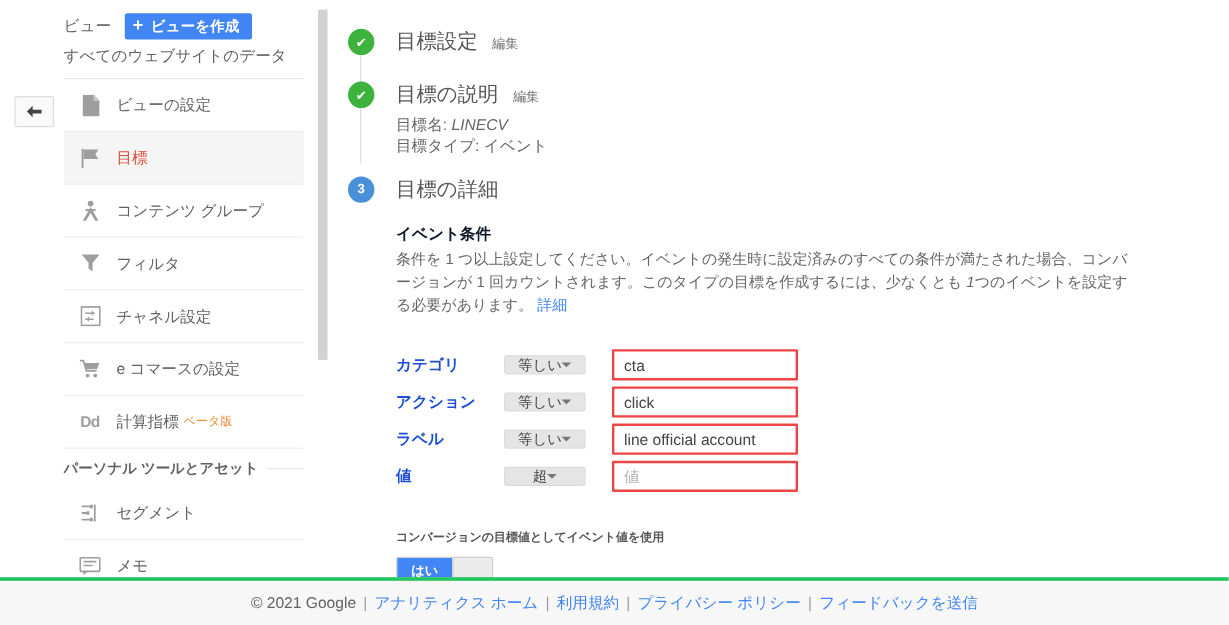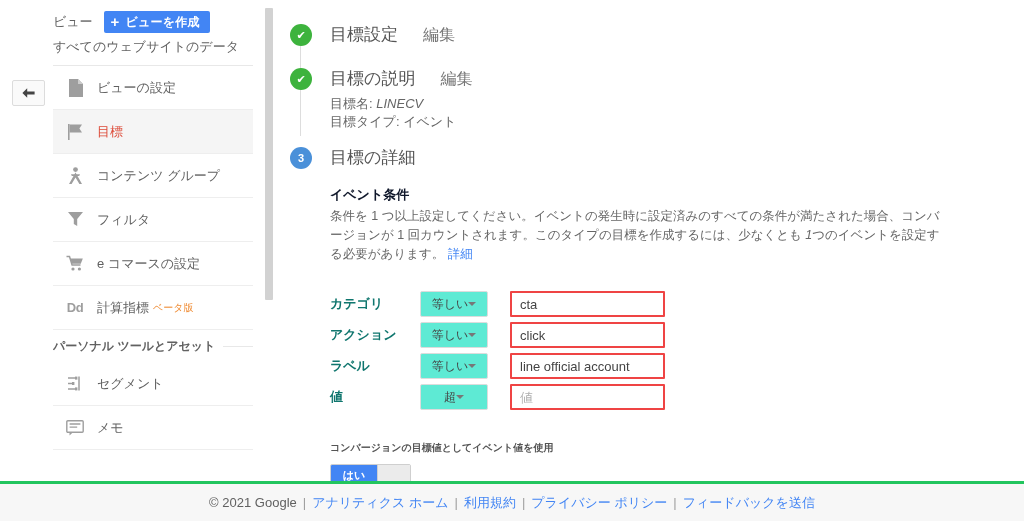--- a/index.html
+++ b/index.html
@@ -236,22 +236,22 @@
   }
   .step-title {
     font-size: 17px;
     color: #555555;
     font-weight: normal;
     margin: 0;
     line-height: 22px;
   }
   .edit-link {
     color: #757575;
-    font-size: 16px;
-    margin-left: 25px;
+    font-size: 11px;
+    margin-left: 12px;
     cursor: pointer;
     text-decoration: none;
   }
   .step-sub {
     font-size: 13px;
     color: #666666;
     margin-top: 5px;
     line-height: 18px;
   }
   .step-sub em { font-style: italic; }
@@ -279,29 +279,29 @@
   
   .form-table {
     margin-top: 22px;
     border-collapse: separate;
     border-spacing: 0 5px;
   }
   .form-table td { padding: 0; vertical-align: middle; }
   .fld-label {
     font-size: 13px;
     font-weight: bold;
-    color: #0f766e;
+    color: #1d4ed8;
     width: 80px;
     padding-right: 10px !important;
   }
   .op-select {
     width: 68px;
-    height: 26px;
-    box-sizing: border-box;
-    background: #5eead4;
+    height: 16px;
+    box-sizing: border-box;
+    background: #e5e5e5;
     border: 1px solid #dcdcdc;
     border-radius: 2px;
     font-size: 12px;
     color: #444444;
     display: flex;
     align-items: center;
     justify-content: center;
     cursor: pointer;
     gap: 0;
   }
@@ -442,20 +442,31 @@
 
       <li class="nav-item">
         <span class="nav-icon">
           <svg width="17" height="17" viewBox="0 0 17 17">
               <path d="M1 1 h15 l-5.8 7 v7 l-3.4 -2 v-5 z" fill="#9e9e9e"></path>
             </svg>
         </span>
         <span class="nav-text">フィルタ</span>
       </li>
 
+      <li class="nav-item">
+        <span class="nav-icon">
+          <svg width="17" height="17" viewBox="0 0 17 17">
+            <rect x="0.8" y="0.8" width="15.4" height="15.4" fill="none" stroke="#9e9e9e" stroke-width="1.4"></rect>
+            <path d="M4 6 h7 M4 11 h7" stroke="#9e9e9e" stroke-width="1.3"></path>
+            <path d="M9.5 3.8 L12 6 L9.5 8.2 Z" fill="#9e9e9e"></path>
+            <path d="M7.2 8.8 L4.7 11 L7.2 13.2 Z" fill="#9e9e9e"></path>
+          </svg>
+        </span>
+        <span class="nav-text">チャネル設定</span>
+      </li>
 
       <li class="nav-item">
         <span class="nav-icon">
           <svg width="18" height="17" viewBox="0 0 18 17">
             <path d="M0.5 1.5 h3 l2.6 8.6 h8.4" stroke="#9e9e9e" stroke-width="1.5" fill="none"></path>
             <path d="M4.2 3.5 h12.6 l-2 5.2 h-9 z" fill="#9e9e9e"></path>
             <circle cx="7" cy="14" r="1.6" fill="#9e9e9e"></circle>
             <circle cx="13.4" cy="14" r="1.6" fill="#9e9e9e"></circle>
           </svg>
         </span>

